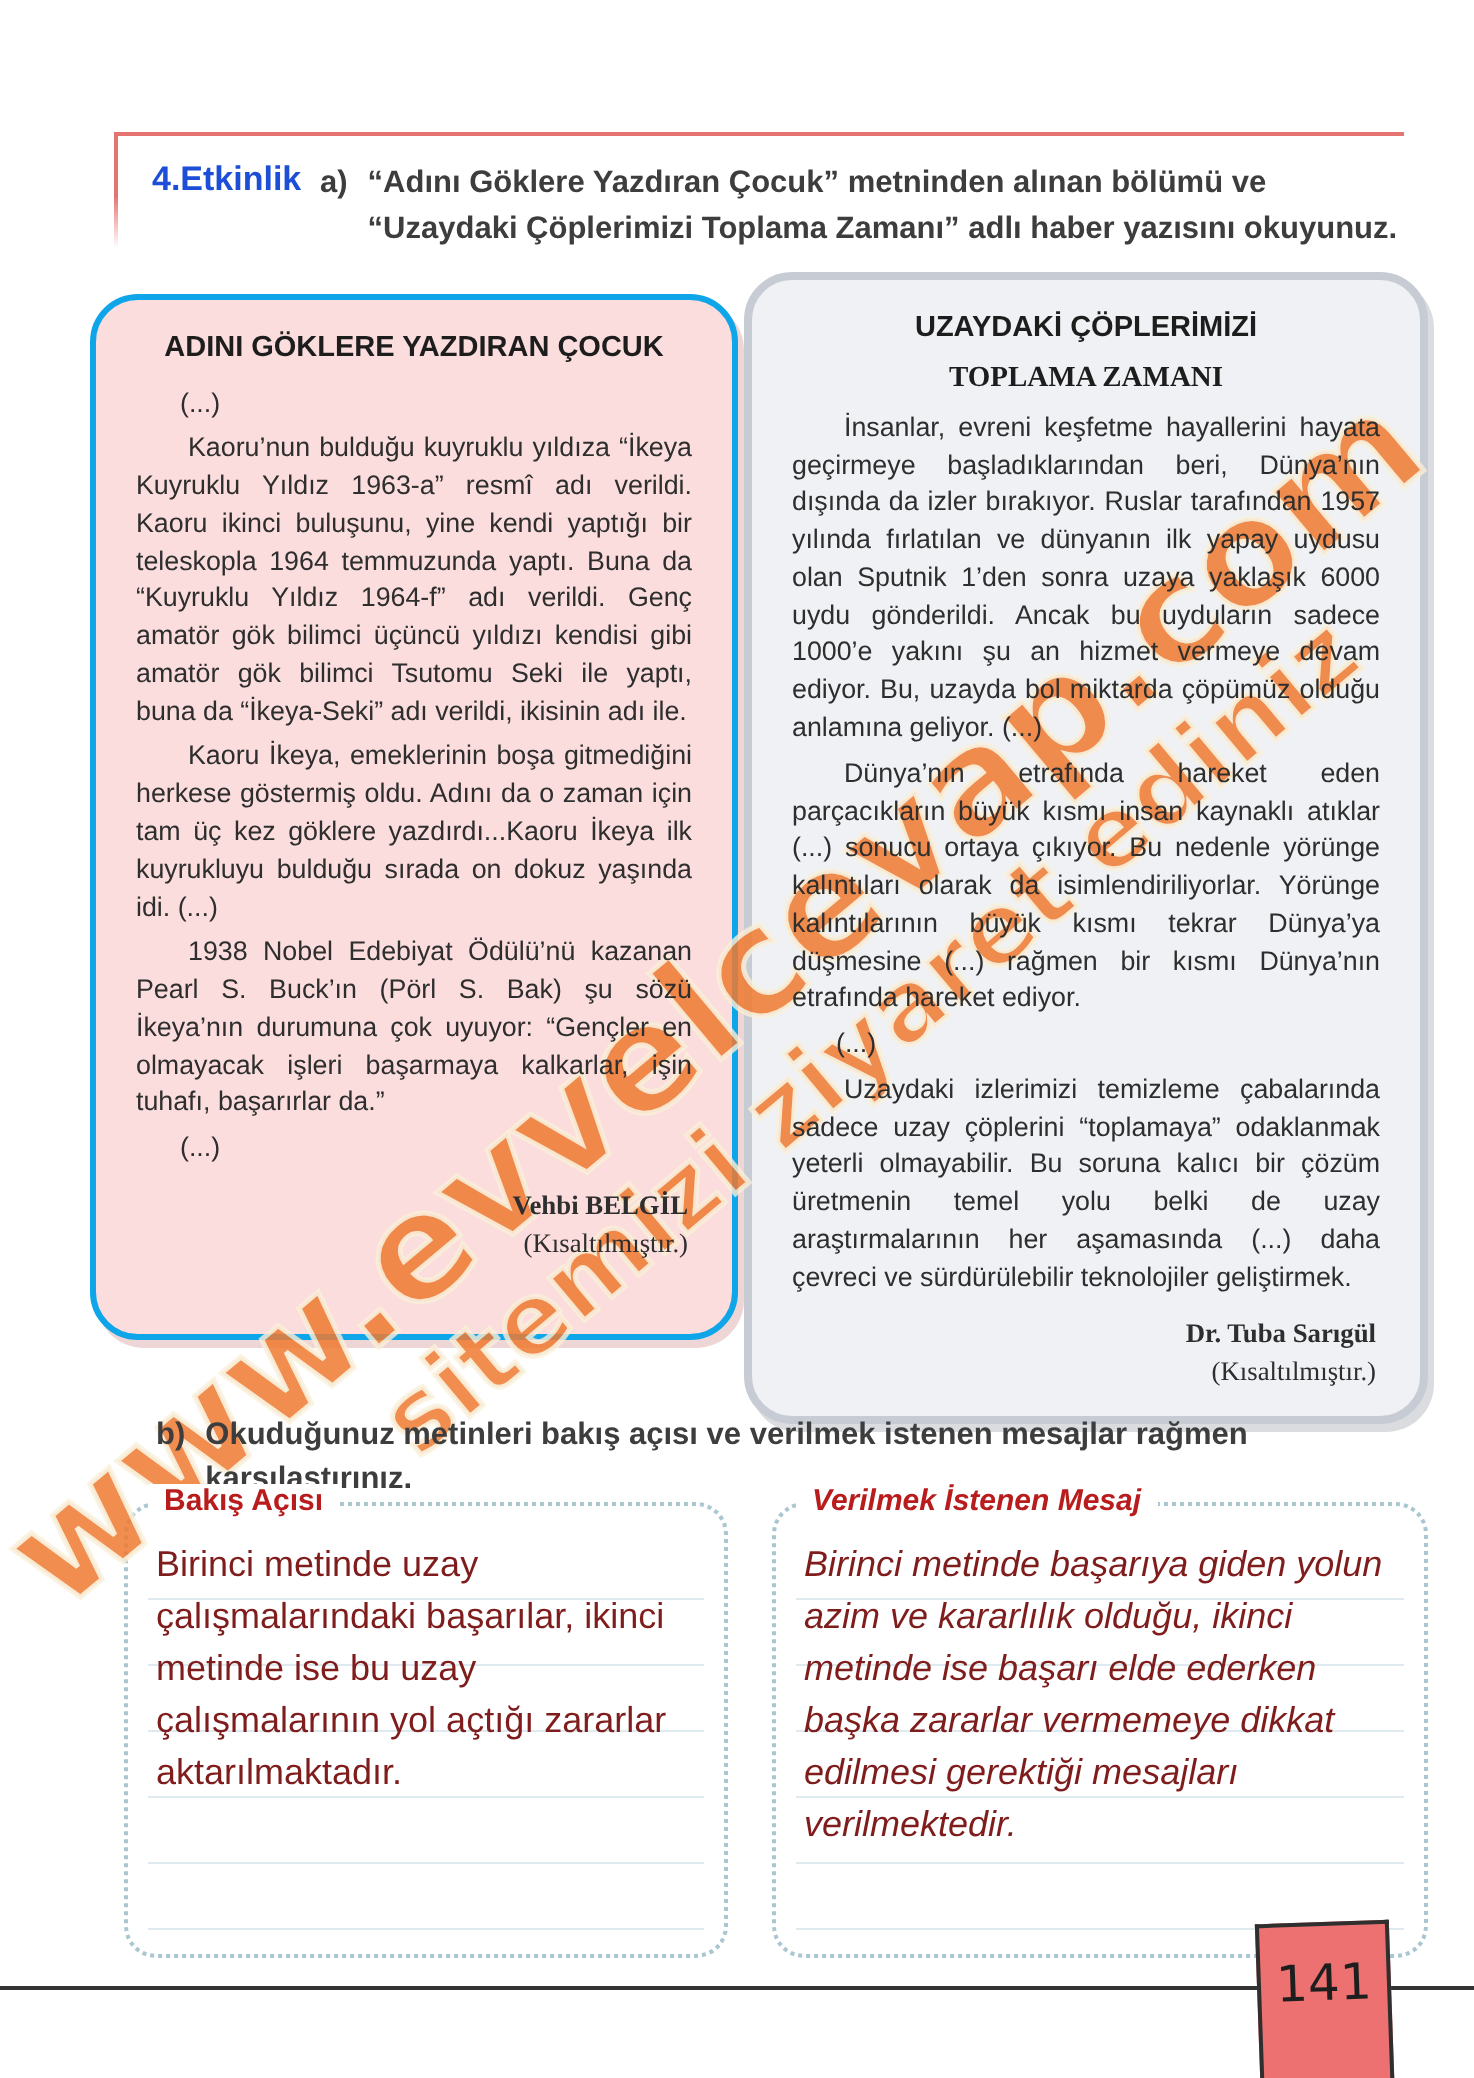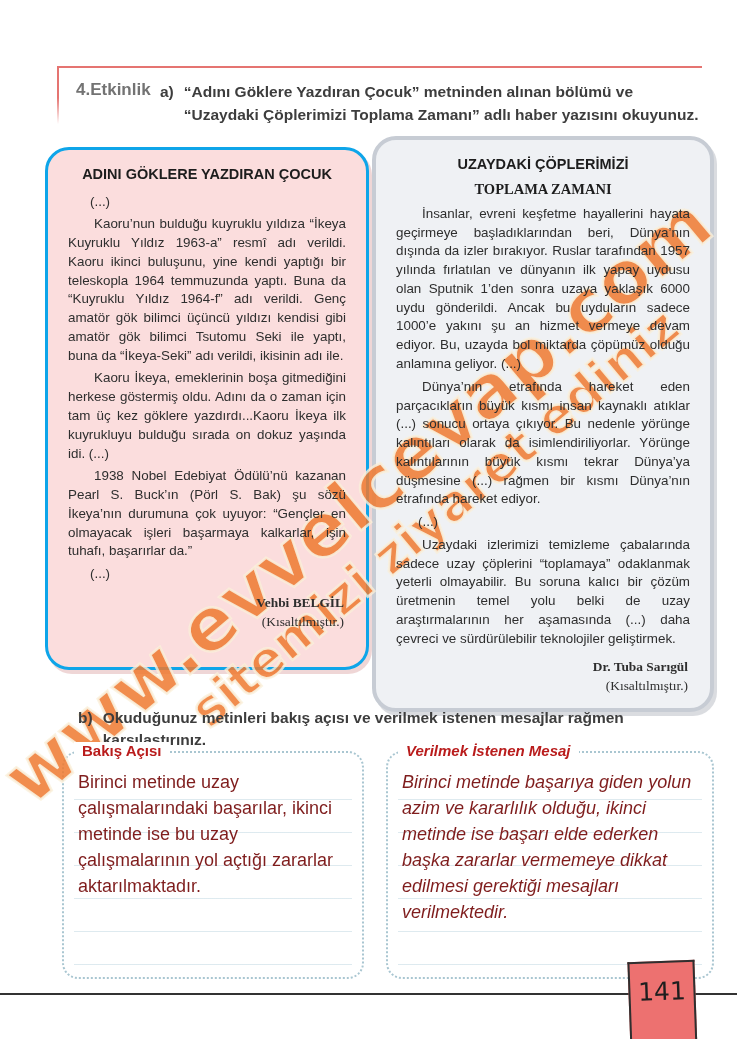--- a/index.html
+++ b/index.html
@@ -4,21 +4,21 @@
 <style>
   html,body{margin:0;padding:0;background:#ffffff;}
   .page{position:relative;width:737px;height:1039px;background:#fff;overflow:hidden;
         font-family:"Liberation Sans",sans-serif;color:#2e2e2e;}
 
   
   .bracket-top{position:absolute;left:57px;top:66px;width:645px;height:2px;background:#e57471;}
   .bracket-left{position:absolute;left:57px;top:66px;width:2px;height:58px;
         background:linear-gradient(#e57471 55%, rgba(229,116,113,0));}
 
-  .activity-label{position:absolute;left:76px;top:80px;font-size:17px;font-weight:bold;color:#737373;z-index:2;}
+  .activity-label{position:absolute;left:76px;top:80px;font-size:17px;font-weight:bold;color:#1d4ed8;z-index:2;}
   .item-row{position:absolute;display:flex;gap:10px;font-weight:bold;color:#3d3d3d;
         font-size:15.5px;line-height:1.5;z-index:2;}
   .item-a{left:160px;top:80px;width:545px;}
   .item-b{left:78px;top:707px;width:632px;line-height:1.45;}
   .item-marker{flex:0 0 auto;}
 
   
   .readbox{position:absolute;border-radius:24px;}
   .readbox.pink{left:45px;top:147px;width:318px;height:517px;background:#fbdddd;
         border:3px solid #0ea5e9;box-shadow:3px 4px 0 rgba(209,138,138,.35);}

